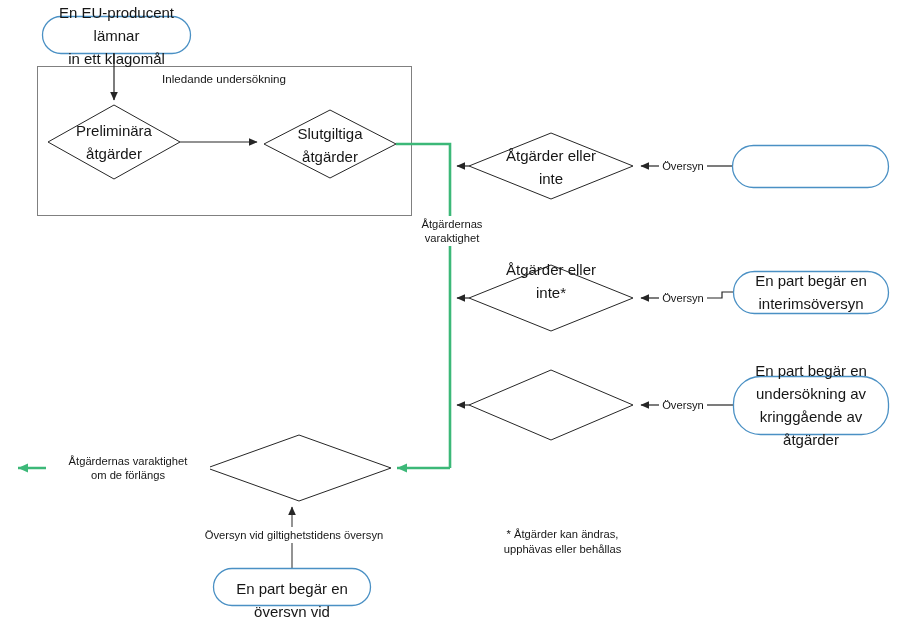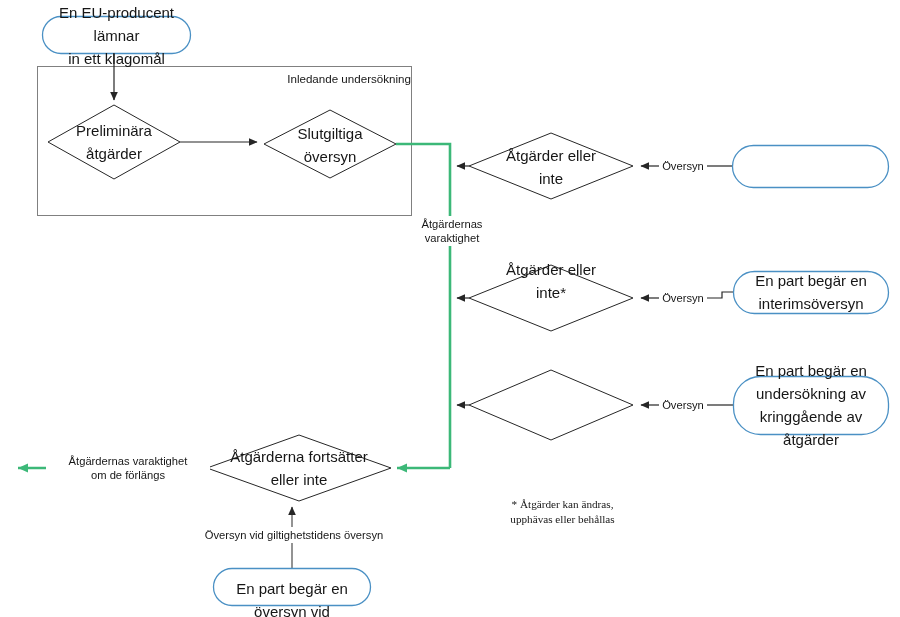--- a/index.html
+++ b/index.html
@@ -112,37 +112,35 @@
     <path d="M661,405 L641,405" fill="none" stroke="#262626" stroke-width="1.2" marker-end="url(#arrow-dark)"></path>
     <rect x="733.5" y="376.5" width="155" height="58" rx="27" ry="27" fill="#ffffff" stroke="#4a90c4" stroke-width="1.3"></rect>
 
     <polygon points="299,435 391,468 299,501 207,468" fill="#ffffff" stroke="#262626" stroke-width="1"></polygon>
 
     <path d="M292,568 L292,507" fill="none" stroke="#4b4b4b" stroke-width="1.2" marker-end="url(#arrow-dark)"></path>
 
     <rect x="213.5" y="568.5" width="157" height="37" rx="18.5" ry="18.5" fill="#ffffff" stroke="#4a90c4" stroke-width="1.3"></rect>
   </svg>
 
-  <div class="group-title" style="left:37px; top:72px; width:374px;text-align:right;">Inledande undersökning</div>
+  <div class="group-title" style="left:37px; top:72px; width:374px;">Inledande undersökning</div>
 
   <div class="node-text" style="left:42px; top:16px; width:149px; height:38px;">En EU-producent lämnar
 in ett klagomål</div>
 
   <div class="node-text" style="left:60px; top:124px; width:108px; height:36px;">Preliminära
 åtgärder</div>
 
-  <div class="node-text" style="left:272px; top:136px; width:116px; height:18px;">Slutgiltiga översyn</div>
+  <div class="node-text" style="left:272px; top:136px; width:116px; height:18px;">Slutgiltiga åtgärder</div>
 
   <div class="node-text" style="left:492px; top:158px; width:118px; height:18px;">Åtgärder eller inte</div>
 
   <div class="node-text" style="left:490px; top:272px; width:122px; height:18px;">Åtgärder eller inte*</div>
 
 
-  <div class="node-text" style="left:226px; top:450px; width:146px; height:36px;">Åtgärderna fortsätter
-eller inte</div>
 
 
   <div class="node-text" style="left:735px; top:272px; width:152px; height:40px;">En part begär en
 interimsöversyn</div>
 
   <div class="node-text" style="left:735px; top:377px; width:152px; height:56px;">En part begär en
 undersökning av
 kringgående av åtgärder</div>
 
   <div class="node-text" style="left:215px; top:568px; width:154px; height:38px;margin-top:24px;">En part begär en översyn vid
@@ -155,16 +153,16 @@
 om de förlängs</div>
 
   <div class="edge-label" style="left:659px; top:158px; width:48px; height:16px;">Översyn</div>
 
   <div class="edge-label" style="left:659px; top:290px; width:48px; height:16px;">Översyn</div>
 
   <div class="edge-label" style="left:659px; top:397px; width:48px; height:16px;">Översyn</div>
 
   <div class="edge-label" style="left:196px; top:527px; width:196px; height:16px;">Översyn vid giltighetstidens översyn</div>
 
-  <div class="footnote" style="left:475px; top:497px; width:175px;font-family:Liberation Serif, serif;">* Åtgärder kan ändras,
+  <div class="footnote" style="left:475px; top:527px; width:175px;">* Åtgärder kan ändras,
 upphävas eller behållas</div>
 
 </div>
 
 </body></html>

